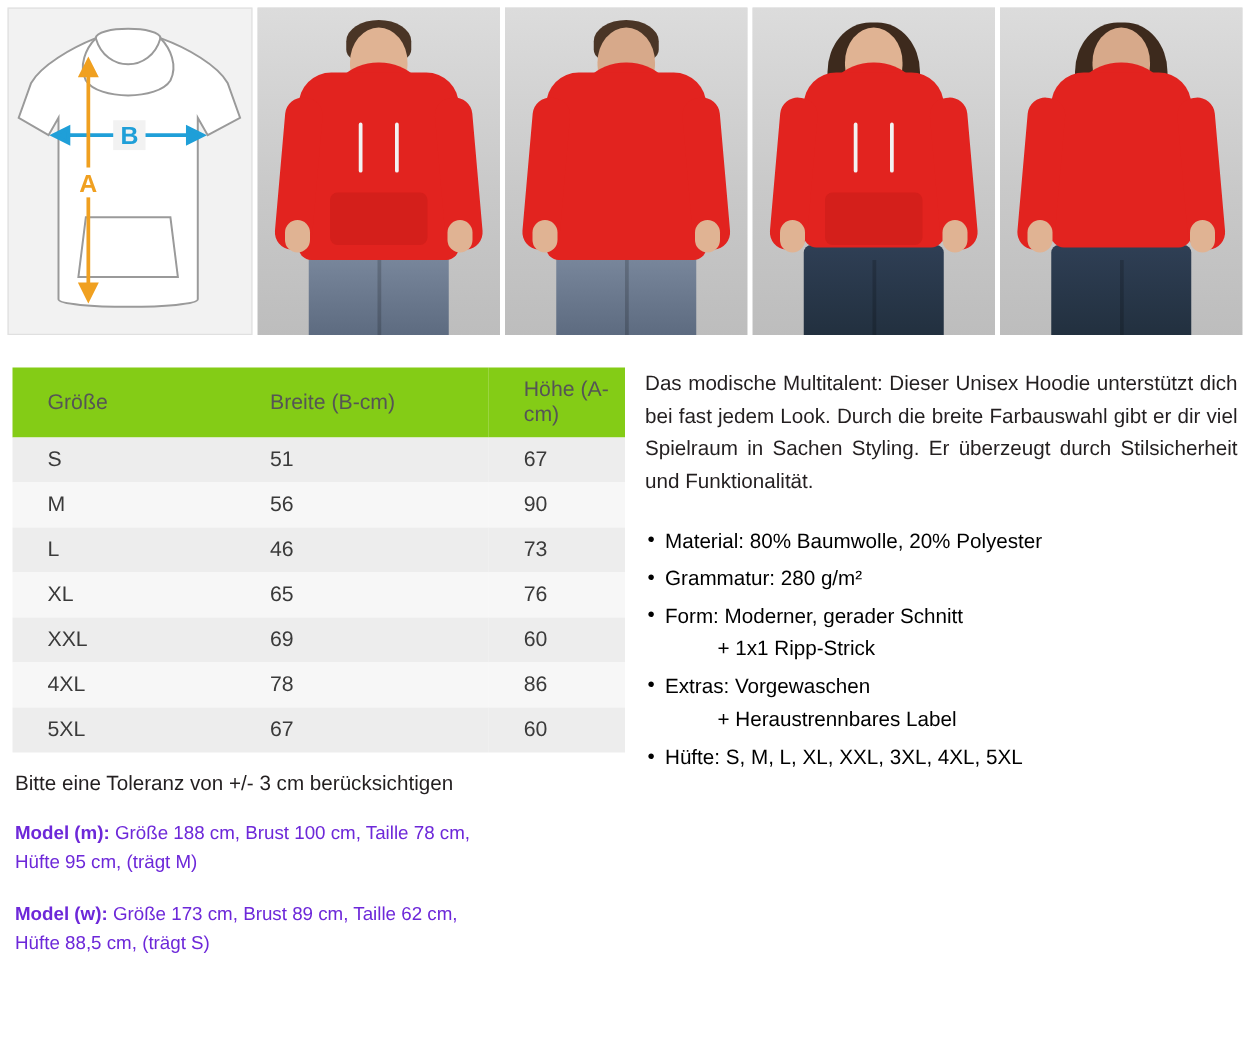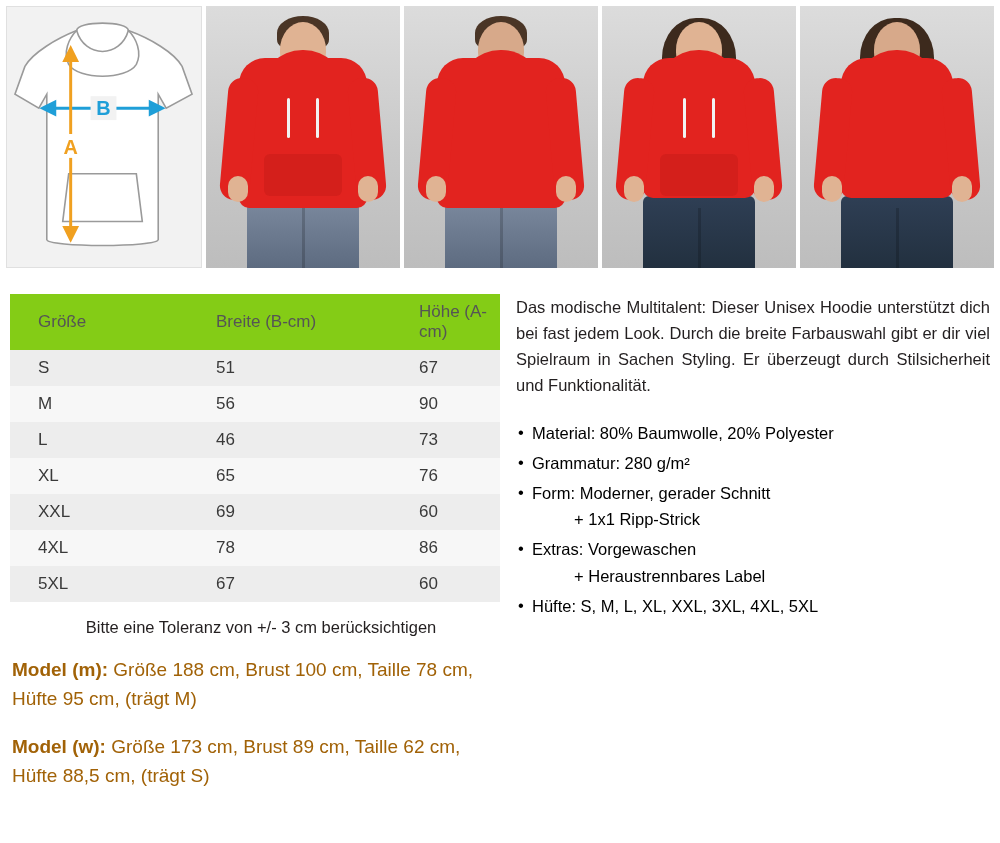--- a/index.html
+++ b/index.html
@@ -187,27 +187,26 @@
   table.size th:nth-child(1), table.size td:nth-child(1) { width: 150px; }
   table.size th:nth-child(2), table.size td:nth-child(2) { width: 175px; }
   table.size thead tr { background: #84cc16; }
   table.size tbody tr:nth-child(odd) { background: #ededed; }
   table.size tbody tr:nth-child(even) { background: #f7f7f7; }
 
   .tolerance {
     font-size: 16.5px;
     margin: 16px 0 0 2px;
     color: #231f20;
-    text-align: center;
   }
   .model-block {
-    font-size: 19px;
+    font-size: 15px;
     line-height: 1.55;
     margin: 18px 0 0 2px;
-    color: #a16207;
+    color: #6d28d9;
   }
   .model-block b { font-weight: bold; }
 
   
   .desc {
     font-size: 16.5px;
     line-height: 1.58;
     text-align: justify;
     margin: 0 0 22px 0;
     color: #231f20;

